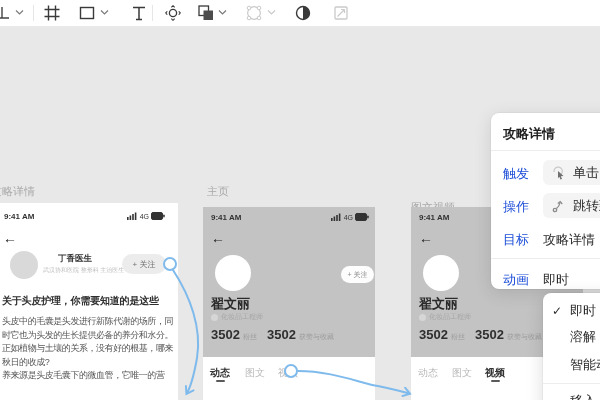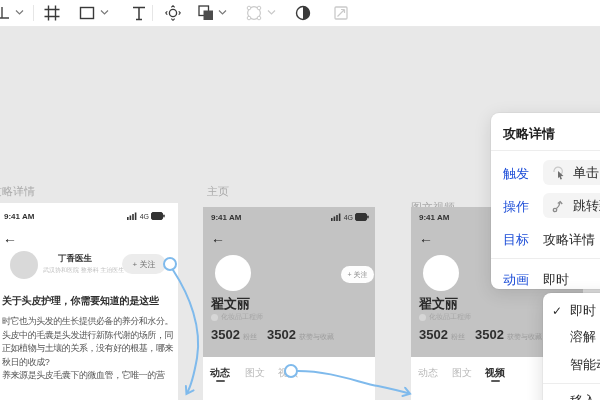--- a/index.html
+++ b/index.html
@@ -144,22 +144,22 @@
           <rect x="12.2" y="2.5" width="1.5" height="3" rx="0.7" fill="#333"></rect>
         </svg>
     </div>
     <div class="backarrow" style="left:17px;top:28px">←</div>
     <div class="avatar-g" style="left:24px;top:48px;width:28px;height:28px"></div>
     <div class="author-name" style="left:72px;top:50px">丁香医生</div>
     <div class="author-meta" style="left:57px;top:63px">武汉协和医院 整形科 主治医生</div>
     <div class="follow-pill-a" style="left:136px;top:51px;width:44px;height:20px">+ 关注</div>
     <div class="art-title" style="left:16px;top:91px">关于头皮护理，你需要知道的是这些</div>
     <div class="art-body" style="left:16px;top:112px;width:176px">
+      <div>头皮中的毛囊是头发进行新陈代谢的场所，同</div>
       <div>时它也为头发的生长提供必备的养分和水分。</div>
-      <div>头皮中的毛囊是头发进行新陈代谢的场所，同</div>
       <div>正如植物与土壤的关系，没有好的根基，哪来</div>
       <div>秋日的收成?</div>
       <div>养来源是头皮毛囊下的微血管，它唯一的营</div>
     </div>
   </div>
 
   <div class="frame-label" style="left:207px;top:184px">主页</div>
   <div class="frame" style="left:203px;top:207px;width:172px;height:193px">
     <div class="p-header"></div>
     <div class="statusbar-time" style="left:8px;top:6px">9:41 AM</div>

